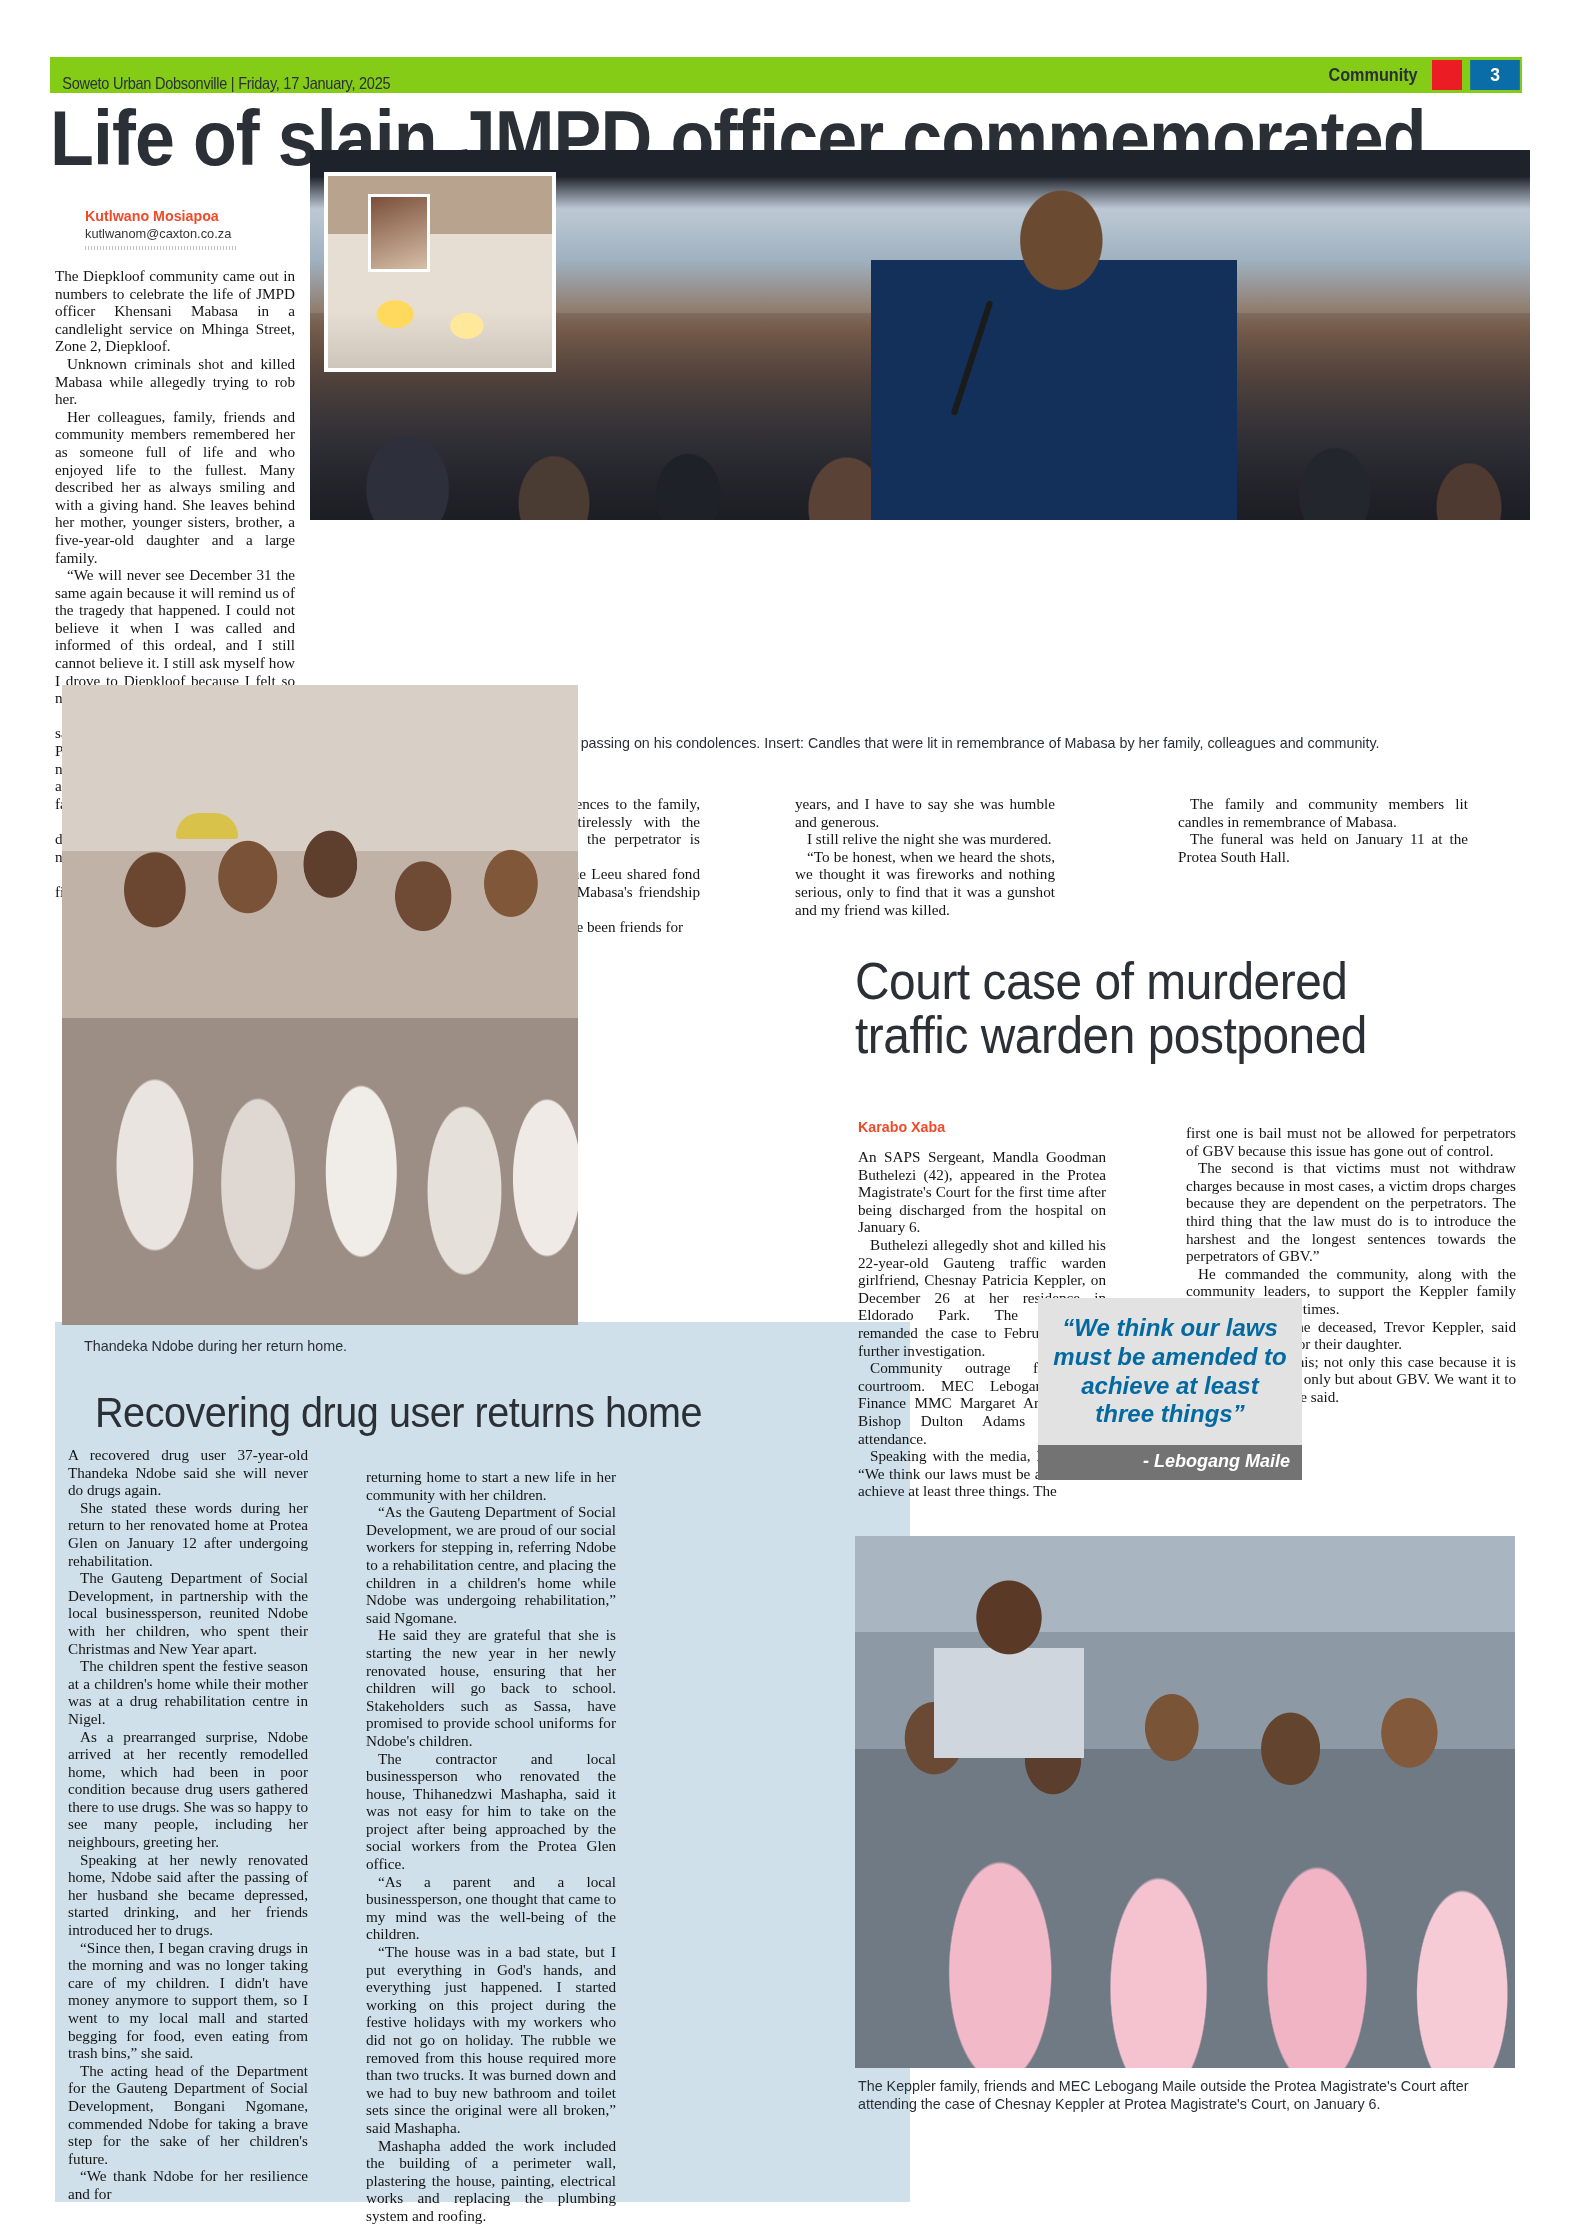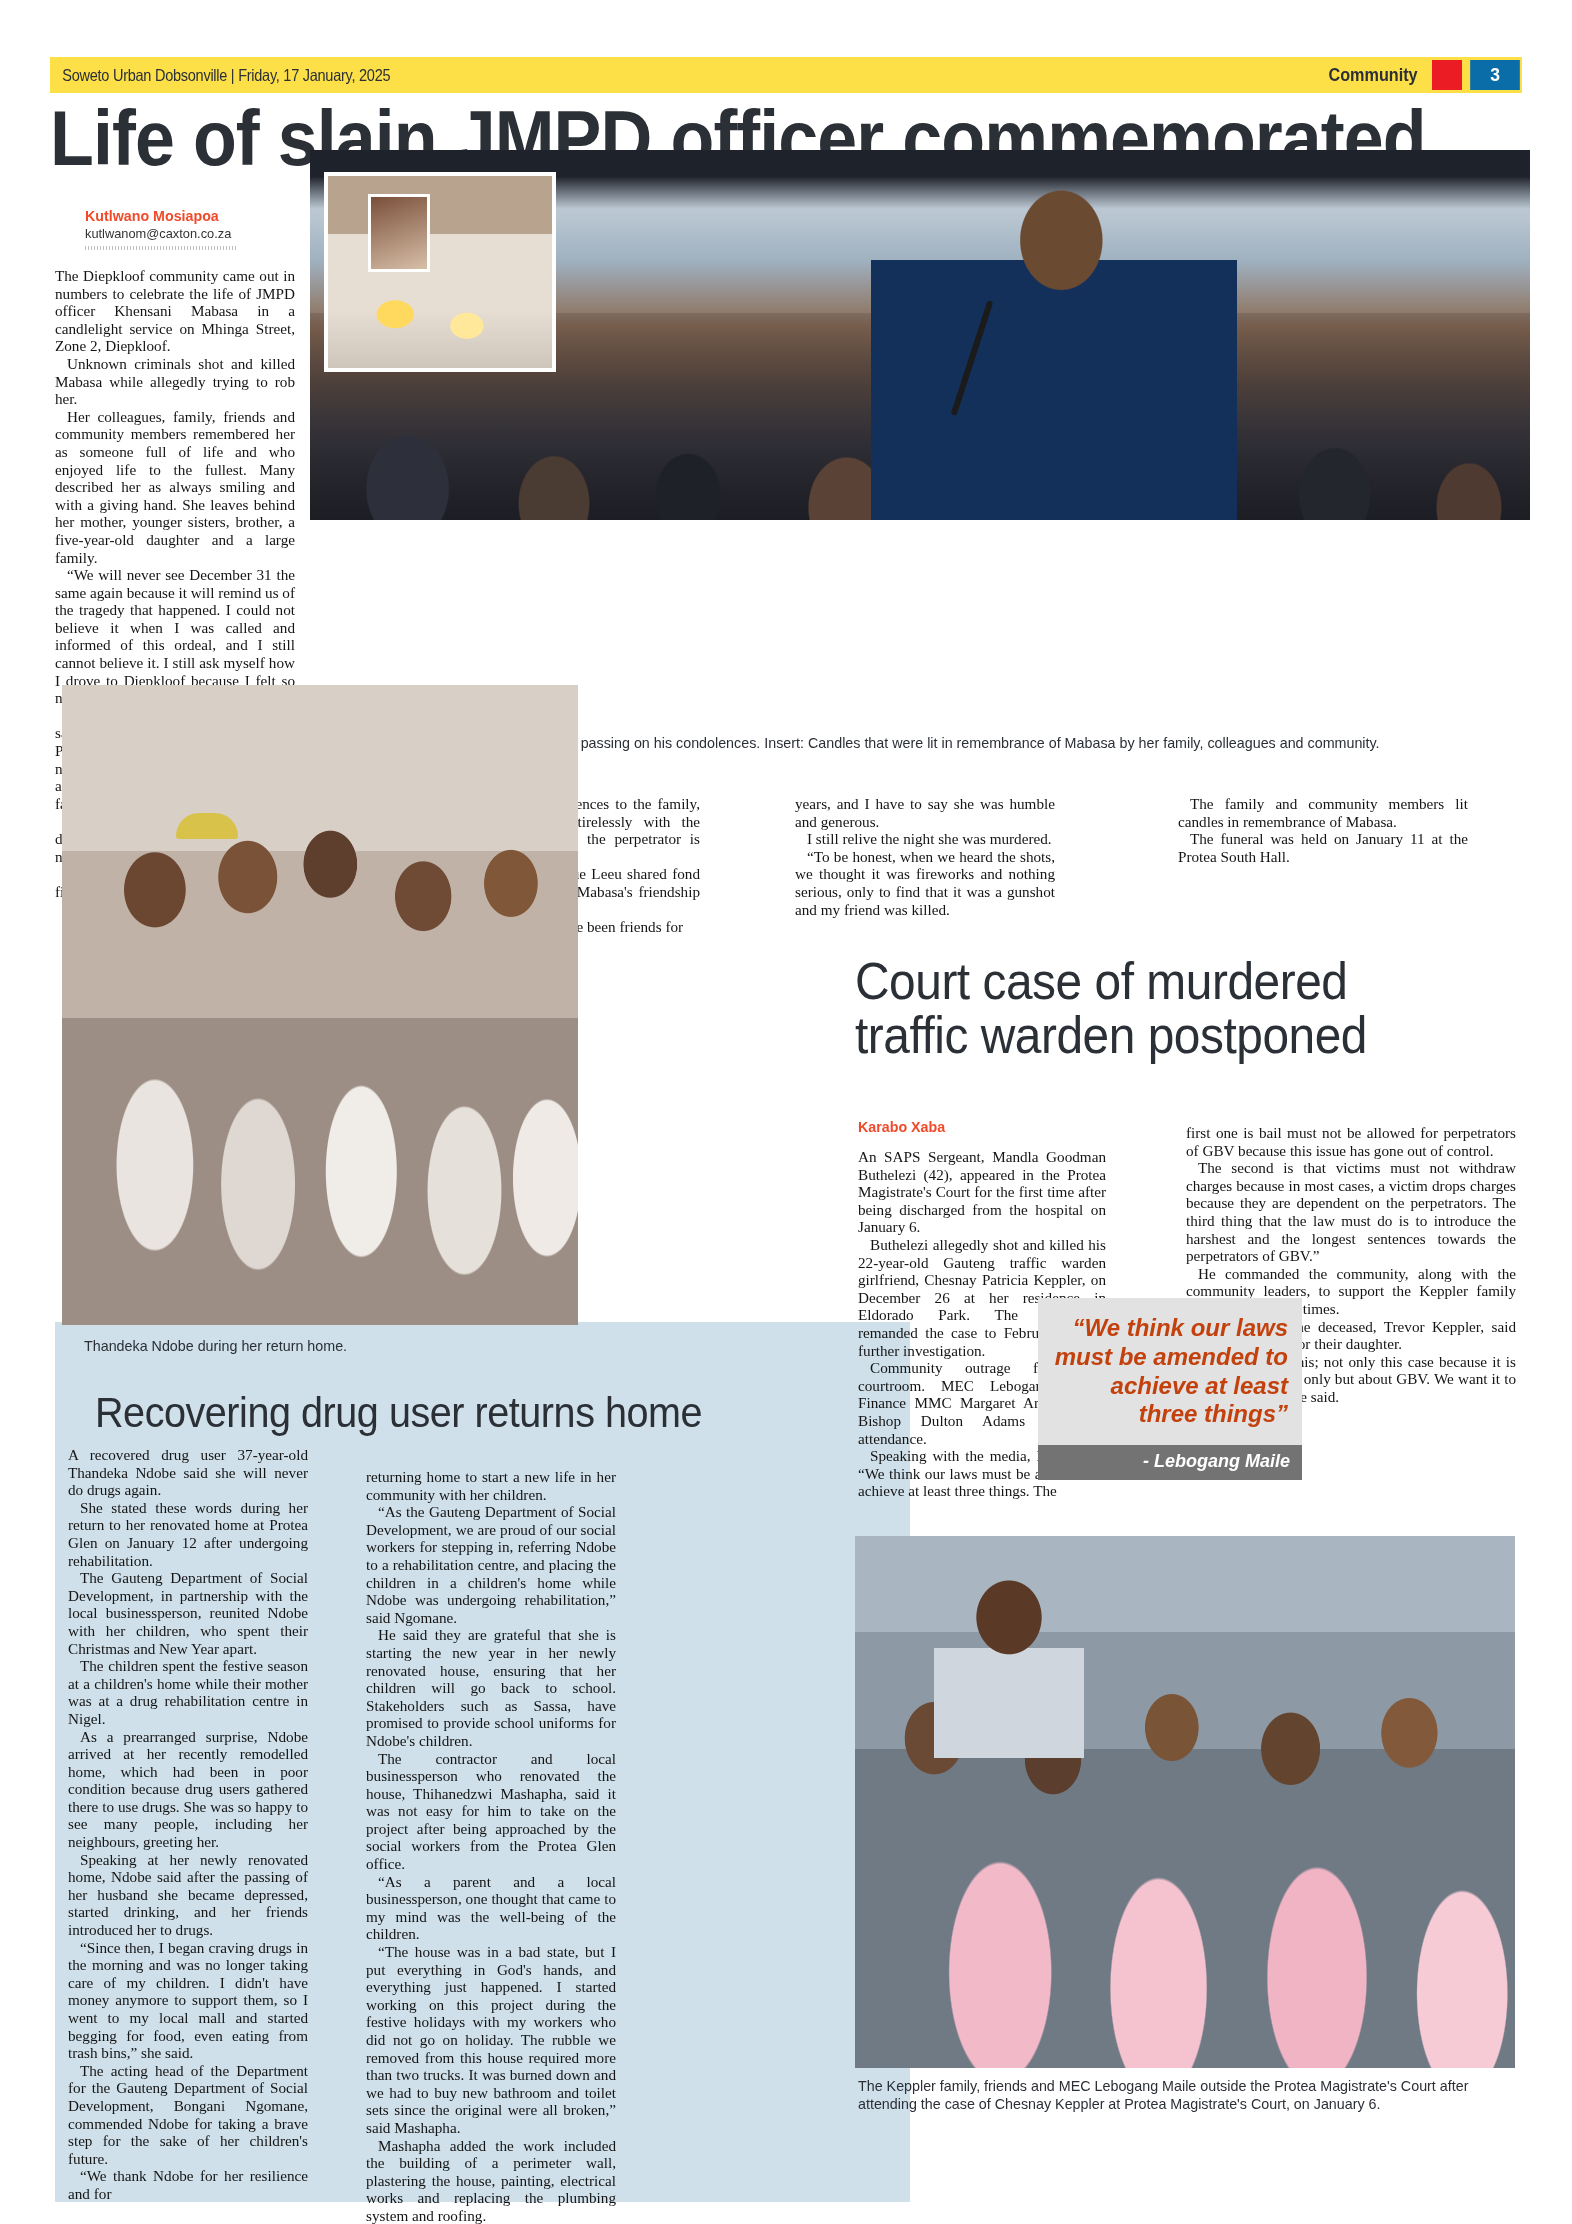--- a/index.html
+++ b/index.html
@@ -10,21 +10,21 @@
     font-family:"Liberation Serif", serif;
     color:#1b1b1b;
     position:relative;
     overflow:hidden;
   }
   .page { position:absolute; inset:0; }
 
   
   .masthead {
     position:absolute; left:50px; top:57px; width:1472px; height:36px;
-    background:#fde047; display:flex; align-items:center;
+    background:#84cc16; display:flex; align-items:flex-end;
   }
   .masthead-text {
     font-family:"Liberation Sans", sans-serif;
     font-size:16.5px; letter-spacing:-0.3px; color:#2b2f36;
     padding-left:14px; transform:scaleX(0.88); transform-origin:left center;
     white-space:nowrap;
   }
   .masthead-right {
     position:absolute; right:0; top:0; height:36px; display:flex; align-items:center;
   }
@@ -207,21 +207,21 @@
   }
 
   
   #pullquote {
     position:absolute; left:1038px; top:1298px; width:264px;
   }
   #pullquote .q-body {
     background:#e2e2e2; padding:16px 14px 16px 14px;
     font-family:"Liberation Sans", sans-serif;
     font-style:italic; font-weight:bold; font-size:24px; line-height:1.2;
-    color:#c2410c; text-align:right;
+    color:#0369a1; text-align:center;
   }
   #pullquote .q-attr {
     background:#737373; color:#fff; text-align:right;
     font-family:"Liberation Sans", sans-serif;
     font-style:italic; font-weight:bold; font-size:18px;
     padding:6px 12px 8px 12px;
   }
 
   
   #blue-block {

